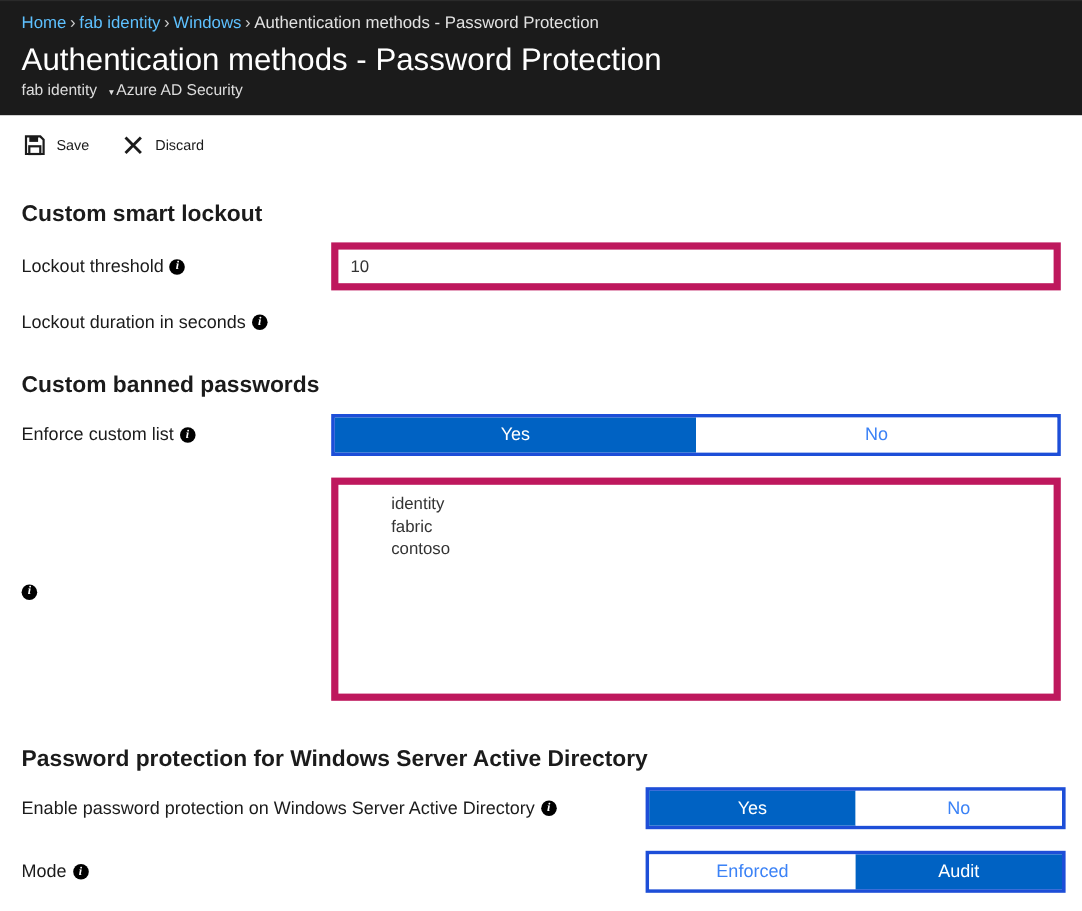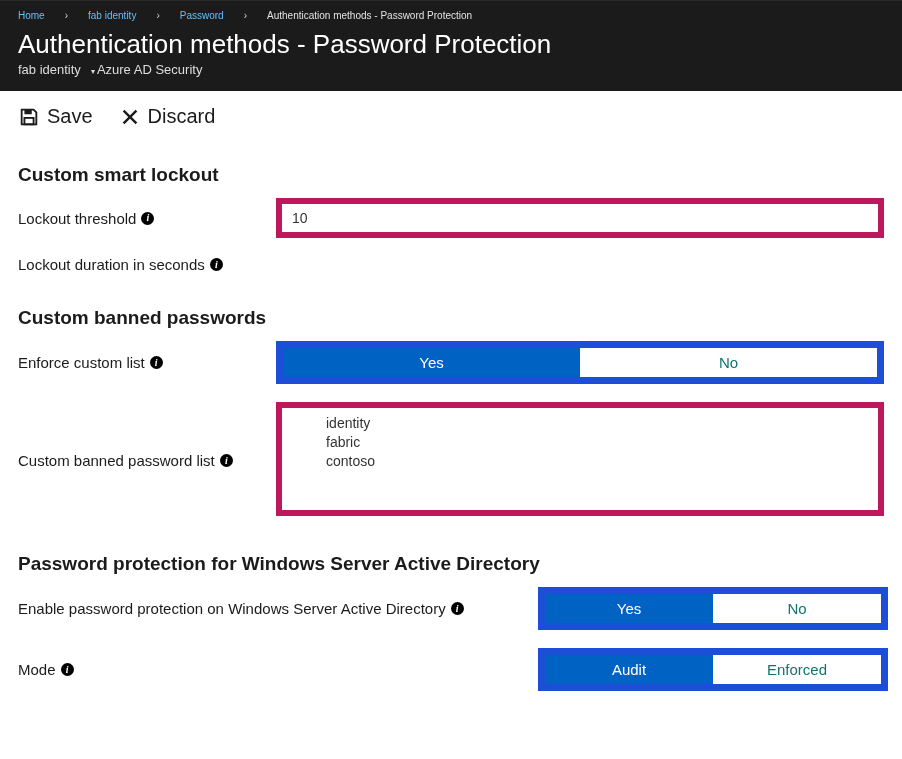--- a/index.html
+++ b/index.html
@@ -11,24 +11,24 @@
     color: #1b1b1b;
     background: #fff;
   }
   .header {
     background: #1b1b1b;
     color: #fff;
     padding: 9px 18px 14px 18px;
     border-top: 1px solid #2a2a2a;
   }
   .breadcrumb {
-    font-size: 10px;
-    display: flex;
-    align-items: center;
-    gap: 18px;
+    font-size: 14px;
+    display: flex;
+    align-items: center;
+    gap: 1px;
   }
   .breadcrumb a { color: #5ec1ff; text-decoration: none; cursor: pointer; }
   .breadcrumb .sep { color: #d0d0d0; padding: 0 2px; }
   .breadcrumb .current { color: #e2e2e2; }
   .page-title {
     font-size: 26px;
     font-weight: 400;
     margin: 8px 0 2px 0;
     color: #fff;
   }
@@ -45,21 +45,21 @@
   }
   .toolbar {
     display: flex;
     gap: 26px;
     padding: 14px 18px;
   }
   .toolbar .tb-btn {
     display: flex;
     align-items: center;
     gap: 7px;
-    font-size: 20px;
+    font-size: 12px;
     cursor: pointer;
   }
   .toolbar svg { width: 22px; height: 22px; }
   .content {
     padding: 4px 18px 18px 18px;
   }
   .section-title {
     font-size: 19px;
     font-weight: 600;
     margin: 34px 0 12px 0;
@@ -104,55 +104,55 @@
   }
   input.tx, textarea.tx {
     width: 100%;
     border: 6px solid #be185d;
     padding: 6px 10px;
     font-family: inherit;
     font-size: 14px;
     color: #333;
   }
   textarea.tx {
-    height: 114px;
+    height: 186px;
     resize: none;
     line-height: 1.35;
     padding-left: 44px;
   }
   .toggle {
     display: flex;
     width: 100%;
-    border: 7px solid #1d4ed8;
+    border: 3px solid #1d4ed8;
   }
   .toggle.narrow { width: 350px; }
   .toggle .opt {
     flex: 1;
     text-align: center;
     padding: 6px 0;
     font-size: 15px;
     cursor: pointer;
     background: #fff;
-    color: #0f766e;
+    color: #3b82f6;
   }
   .toggle .opt.selected {
     background: #0062c3;
     color: #fff;
   }
 </style>
 </head>
 <body>
 
 <div class="header">
   <div class="breadcrumb">
     <a>Home</a>
     <span class="sep">›</span>
     <a>fab identity</a>
     <span class="sep">›</span>
-    <a>Password</a>
+    <a>Windows</a>
     <span class="sep">›</span>
     <span class="current">Authentication methods - Password Protection</span>
   </div>
   <div class="page-title">Authentication methods - Password Protection</div>
   <div class="subtitle">
     <span>fab identity</span>
     <span><span class="tri">▾</span><span>Azure AD Security</span></span>
   </div>
 </div>
 
@@ -205,21 +205,20 @@
     <div class="input-col">
       <div class="toggle">
         <div class="opt selected">Yes</div>
         <div class="opt">No</div>
       </div>
     </div>
   </div>
 
   <div class="row tall">
     <div class="label-col">
-      <span>Custom banned password list</span>
       <span class="info-icon">i</span>
     </div>
     <div class="input-col">
       <textarea class="tx" style="">identity
 fabric
 contoso</textarea>
     </div>
   </div>
 
   <div class="section-title">Password protection for Windows Server Active Directory</div>
@@ -237,19 +236,19 @@
     </div>
   </div>
 
   <div class="row">
     <div class="label-col wide">
       <span>Mode</span>
       <span class="info-icon">i</span>
     </div>
     <div class="input-col">
       <div class="toggle narrow">
+        <div class="opt">Enforced</div>
         <div class="opt selected">Audit</div>
-        <div class="opt">Enforced</div>
       </div>
     </div>
   </div>
 
 </div>
 
 </body></html>

